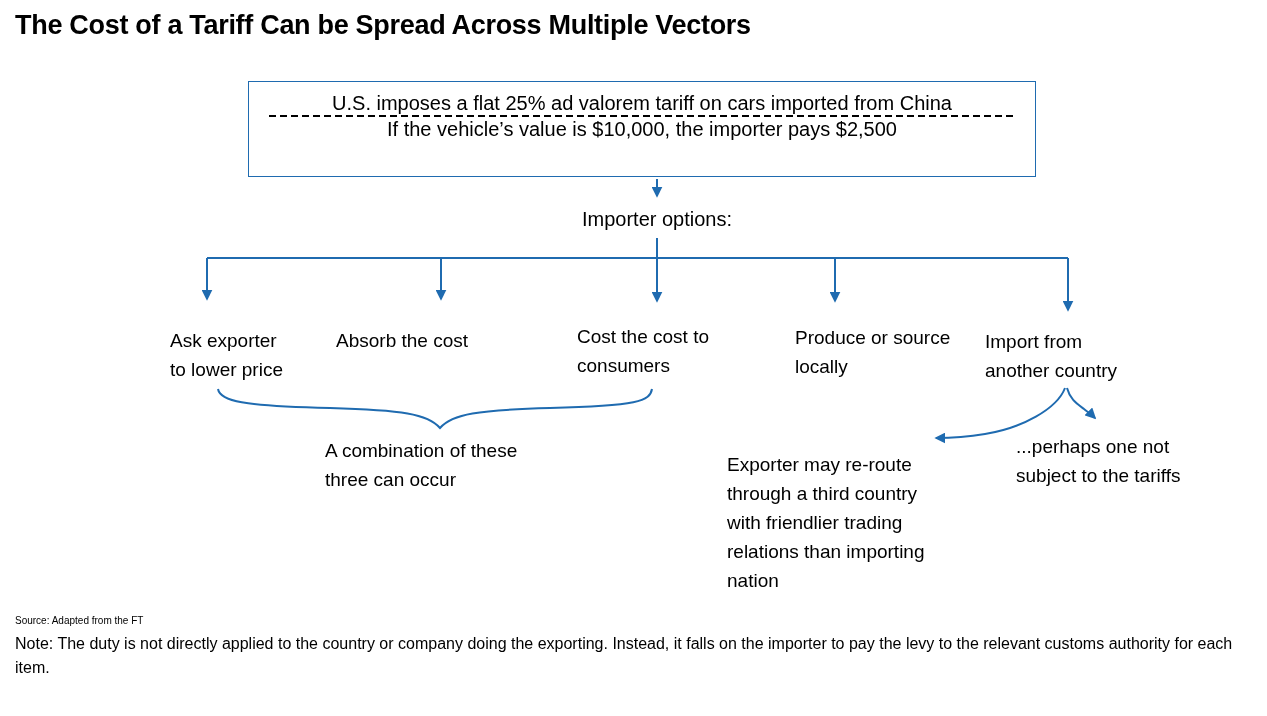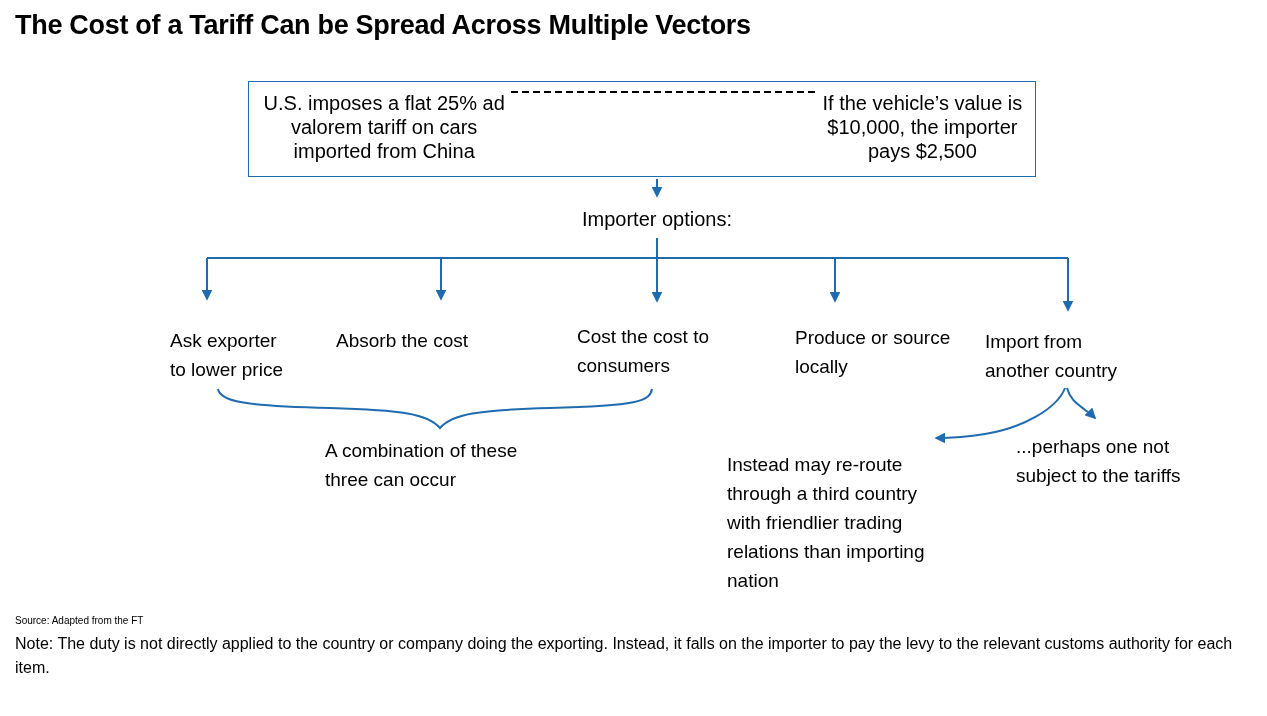--- a/index.html
+++ b/index.html
@@ -19,21 +19,21 @@
     left: 15px; top: 10px;
     font-size: 27px;
     font-weight: 700;
     letter-spacing: -0.3px;
   }
 
   .tariff-box {
     left: 248px; top: 81px;
     width: 788px; height: 96px;
     border: 1.5px solid var(--accent);
-    display: flex; 
+    display: flex; flex-direction: column;
     padding: 9px 8px 10px 8px;
     text-align: center;
   }
   .tariff-box .box-line { font-size: 20px; line-height: 24px; }
   .dashed-divider {
     height: 2px; width: 97%;
     margin: 0 auto;
     background: repeating-linear-gradient(90deg, #000 0 7px, transparent 7px 11px);
   }
 
@@ -108,21 +108,21 @@
 <div class="abs option-label pre" style="left:336px; top:326px;">Absorb the cost</div>
 <div class="abs option-label pre" style="left:577px; top:322px;">Cost the cost to
 consumers</div>
 <div class="abs option-label pre" style="left:795px; top:323px;">Produce or source
 locally</div>
 <div class="abs option-label pre" style="left:985px; top:327px;">Import from
 another country</div>
 
 <div class="abs annotation pre" style="left:325px; top:436px;">A combination of these
 three can occur</div>
-<div class="abs annotation pre" style="left:727px; top:450px;">Instead may re-route
+<div class="abs annotation pre" style="left:727px; top:450px;">Exporter may re-route
 through a third country
 with friendlier trading
 relations than importing
 nation</div>
 <div class="abs annotation pre" style="left:1016px; top:432px;">...perhaps one not
 subject to the tariffs</div>
 
 <div class="abs footer-source">Source: Adapted from the FT</div>
 <div class="abs footer-note">Note: The duty is not directly applied to the country or company doing the exporting. Instead, it falls on the importer to pay the levy to the relevant customs authority for each item.</div>
 

